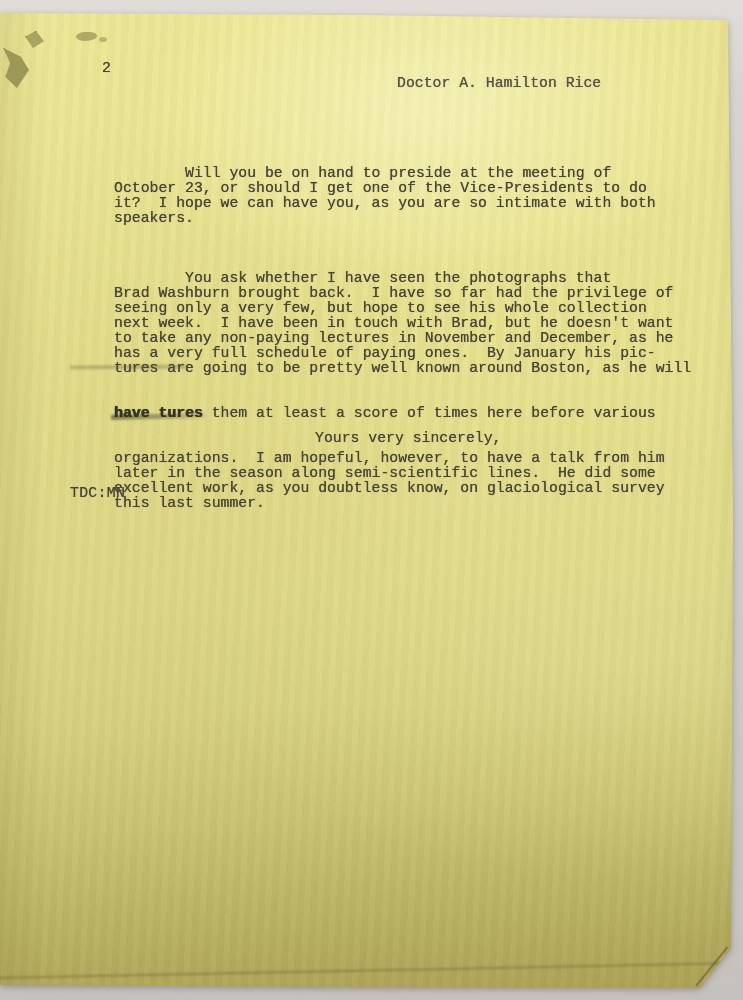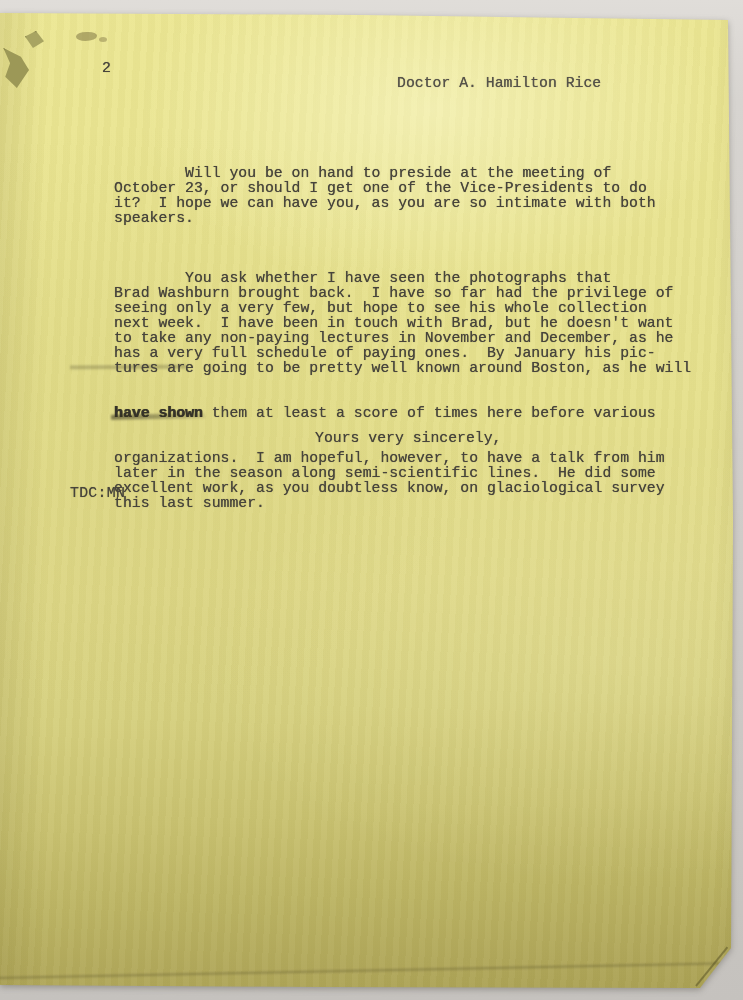--- a/index.html
+++ b/index.html
@@ -104,21 +104,21 @@
       <div class="corner-fold-line"></div>
       <div class="smudge"></div>
 
       <div class="typed page-number">2</div>
       <div class="typed addressee">Doctor A. Hamilton Rice</div>
 
       <div class="typed para-1"><div class="tline">        Will you be on hand to preside at the meeting of</div><div class="tline">October 23, or should I get one of the Vice-Presidents to do</div><div class="tline">it?  I hope we can have you, as you are so intimate with both</div><div class="tline">speakers.</div></div>
 
       <div class="typed para-2">
         <div><div class="tline">        You ask whether I have seen the photographs that</div><div class="tline">Brad Washburn brought back.  I have so far had the privilege of</div><div class="tline">seeing only a very few, but hope to see his whole collection</div><div class="tline">next week.  I have been in touch with Brad, but he doesn't want</div><div class="tline">to take any non-paying lectures in November and December, as he</div><div class="tline">has a very full schedule of paying ones.  By January his pic-</div><div class="tline">tures are going to be pretty well known around Boston, as he will</div></div>
-        <div class="tline"><span class="overtype">have shown</span><span> them at least a score of times here before various</span></div>
+        <div class="tline"><span class="overtype">have tures</span><span> them at least a score of times here before various</span></div>
         <div><div class="tline">organizations.  I am hopeful, however, to have a talk from him</div><div class="tline">later in the season along semi-scientific lines.  He did some</div><div class="tline">excellent work, as you doubtless know, on glaciological survey</div><div class="tline">this last summer.</div></div>
       </div>
 
       <div class="typed closing">Yours very sincerely,</div>
       <div class="typed initials">TDC:MN</div>
     </div>
   </div>
 </div>
 
 </body></html>

